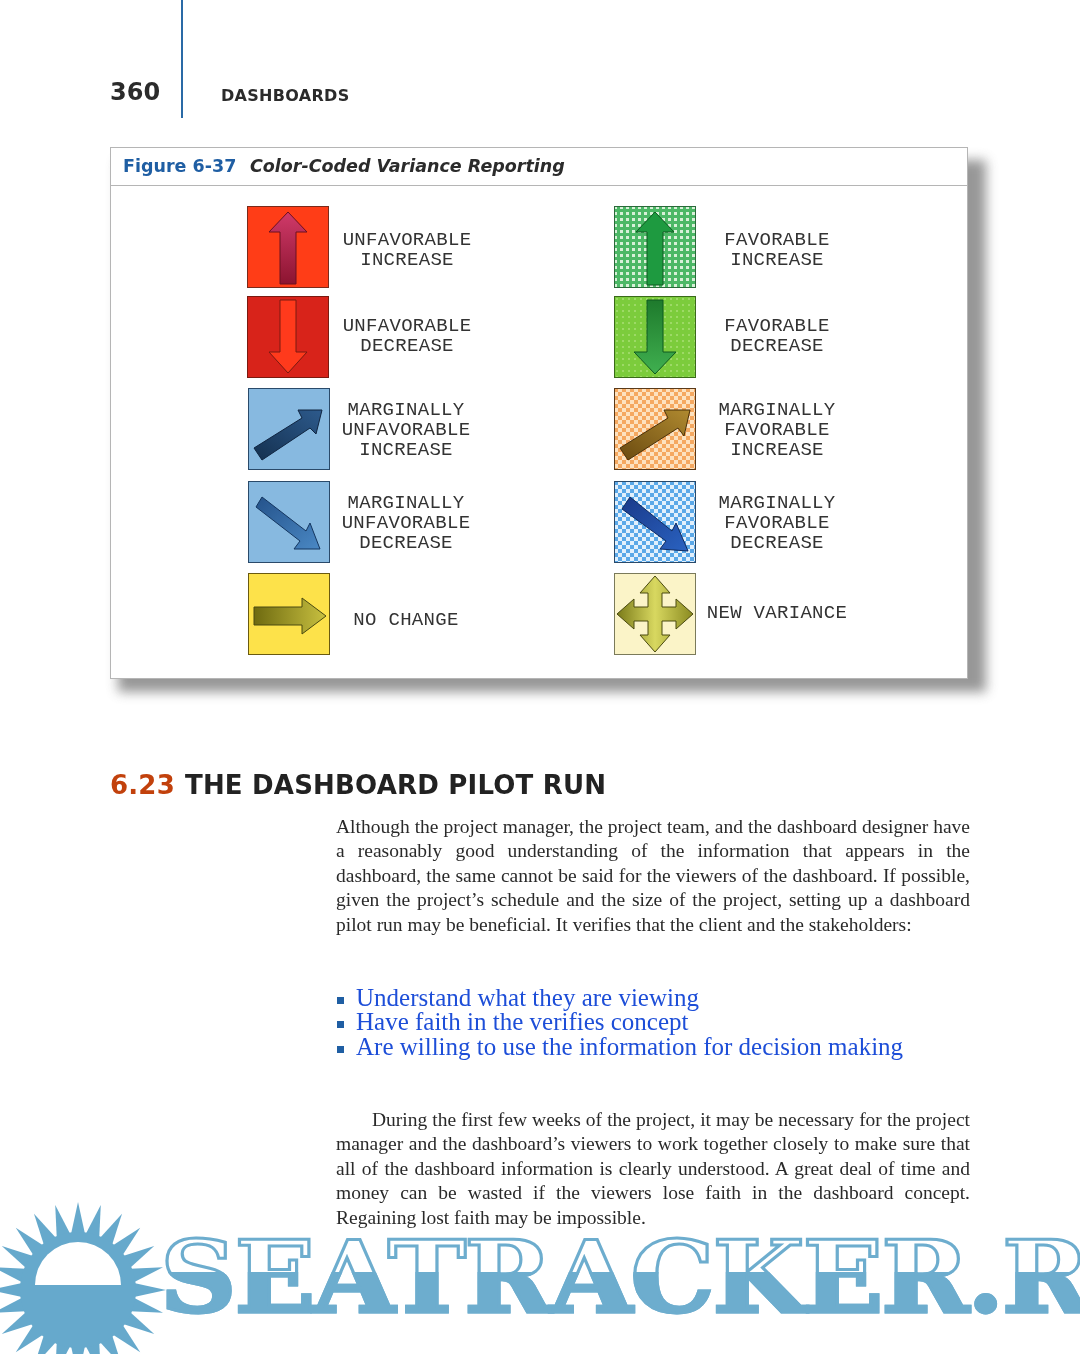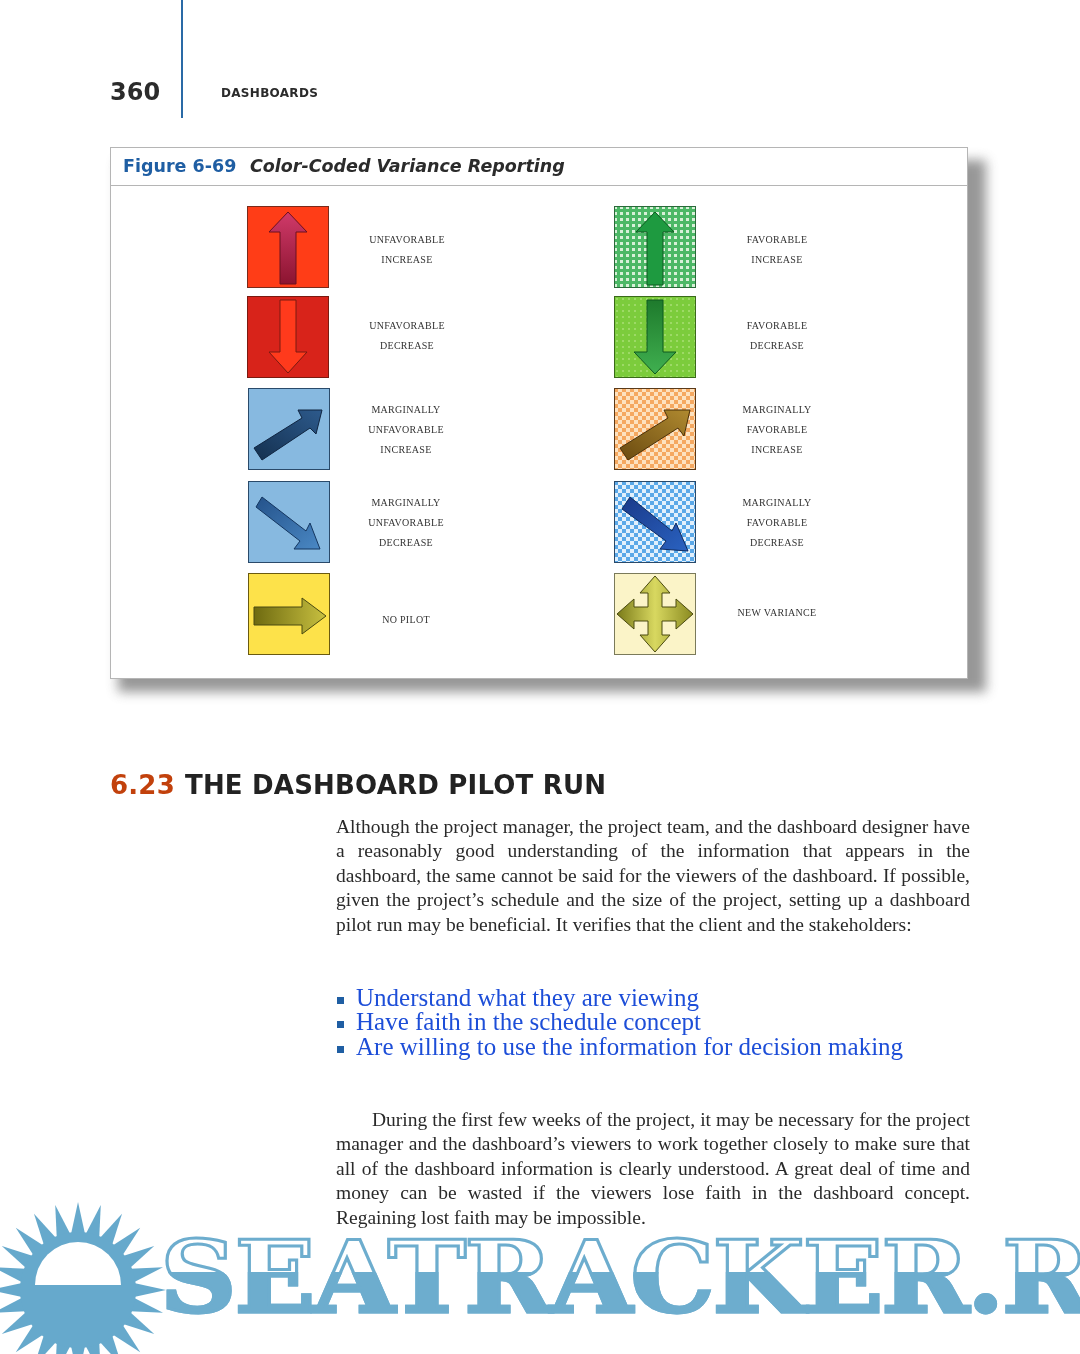--- a/index.html
+++ b/index.html
@@ -1,33 +1,33 @@
 <!DOCTYPE html>
 <html><head>
   <meta charset="utf-8">
   <style>
     html, body { margin: 0; padding: 0; background: #ffffff; }
     body { width: 1080px; height: 1354px; position: relative; overflow: hidden; }
 
     
     .rule-vert { position: absolute; left: 181px; top: 0; width: 2px; height: 118px; background: #2a6aa6; }
     .page-num { position: absolute; left: 110px; top: 78px; font-family: "DejaVu Sans", sans-serif; font-weight: bold; font-size: 24px; color: #2b2b2b; }
-    .running-head { position: absolute; left: 221px; top: 86px; font-family: "DejaVu Sans", sans-serif; font-weight: bold; font-size: 12px; color: #2b2b2b; letter-spacing: 0.3px; }
+    .running-head { position: absolute; left: 221px; top: 86px; font-family: "DejaVu Sans", sans-serif; font-weight: bold; font-size: 16px; color: #2b2b2b; letter-spacing: 0.3px; }
 
     
     .fig-shadow { position: absolute; left: 118px; top: 160px; width: 868px; height: 532px; background: #8c8c8c; filter: blur(6px); opacity: .9; }
     .figure { position: absolute; left: 110px; top: 147px; width: 858px; height: 532px; background: #fff; border: 1.5px solid #b5b5b5; box-sizing: border-box; }
     .fig-title { position: absolute; left: 0; top: 0; width: 100%; height: 38px; border-bottom: 1.5px solid #b5b5b5; box-sizing: border-box; padding-left: 12px; font-family: "DejaVu Sans", sans-serif; font-size: 17.5px; line-height: 36px; color: #2b2b2b; }
     .fig-label { color: #1f5ea3; font-weight: bold; margin-right: 8px; }
     .fig-caption { font-weight: bold; font-weight: 600; font-style: italic; }
 
     .legend-item { position: absolute; }
     .icon { position: absolute; width: 82px; height: 82px; box-sizing: border-box; }
     .icon svg { position: absolute; left: 0; top: 0; width: 82px; height: 82px; }
-    .legend-label { position: absolute; width: 160px; text-align: center; font-family: Liberation Serif, serif; font-size: 10px; line-height: 20px; color: #333; letter-spacing: 0.3px; white-space: pre-line; }
+    .legend-label { position: absolute; width: 160px; text-align: center; font-family: Liberation Mono, monospace; font-size: 19px; line-height: 20px; color: #333; letter-spacing: 0.3px; white-space: pre-line; }
 
     
     .section-head { position: absolute; left: 110px; top: 770px; font-family: "DejaVu Sans", sans-serif; font-weight: bold; font-size: 26px; color: #222; letter-spacing: 0.2px; }
     .section-num { color: #c2410c; margin-right: 10px; }
 
     .body-text { position: absolute; left: 336px; width: 634px; font-family: "Liberation Serif", serif; font-size: 19.5px; line-height: 24.4px; color: #2a2a2a; text-align: justify; }
     .para1 { top: 815px; }
     .para2 { top: 1108px; text-indent: 36px; }
 
     .bullets { position: absolute; left: 336px; top: 986px; margin: 0; padding: 0; list-style: none; font-family: "Liberation Serif", serif; font-size: 25px; line-height: 24.4px; color: #1d4ed8; }
@@ -42,21 +42,21 @@
 </head>
 <body>
 
 <div class="rule-vert"></div>
 <div class="page-num">360</div>
 <div class="running-head">DASHBOARDS</div>
 
 <div class="fig-shadow"></div>
 <div class="figure">
   <div class="fig-title">
-    <span class="fig-label">Figure 6-69</span>
+    <span class="fig-label">Figure 6-37</span>
     <span class="fig-caption">Color-Coded Variance Reporting</span>
   </div>
 
   <div class="legend-item" style="left:136px; top:58px;">
     <div class="icon" style="left:0; top:0;">
       <svg viewBox="0 0 82 82">
         <defs>
             <linearGradient id="g1" x1="0" y1="0" x2="0" y2="1">
               <stop offset="0" stop-color="#d03a6a"></stop>
               <stop offset="1" stop-color="#8c1430"></stop>
@@ -123,21 +123,21 @@
         <defs>
             <linearGradient id="g5" x1="0" y1="0" x2="1" y2="0">
               <stop offset="0" stop-color="#6e6a10"></stop>
               <stop offset="1" stop-color="#c8c040"></stop>
             </linearGradient>
           </defs>
         <rect x="0.5" y="0.5" width="81" height="81" fill="#fde24a" stroke="#6a5a10"></rect>
         <polygon points="6,34 54,34 54,25 78,43 54,61 54,52 6,52" fill="url(#g5)" stroke="#4a4a10" stroke-width="1"></polygon>
       </svg>
     </div>
-    <div class="legend-label" style="left:78px; top:37px;">NO PILOT</div>
+    <div class="legend-label" style="left:78px; top:37px;">NO CHANGE</div>
   </div>
 
   <div class="legend-item" style="left:503px; top:58px;">
     <div class="icon">
       <svg viewBox="0 0 82 82">
         <defs>
           <pattern id="p6" width="6" height="6" patternUnits="userSpaceOnUse">
               <rect width="6" height="6" fill="#4cb866"></rect>
               <rect x="0" y="0" width="3" height="3" fill="#d8f0d8"></rect>
             </pattern>
@@ -236,21 +236,21 @@
 </div>
 
 <div class="section-head">
   <span class="section-num">6.23</span><span>THE DASHBOARD PILOT RUN</span>
 </div>
 
 <div class="body-text para1">Although the project manager, the project team, and the dashboard designer have a reasonably good understanding of the information that appears in the dashboard, the same cannot be said for the viewers of the dashboard. If possible, given the project’s schedule and the size of the project, setting up a dashboard pilot run may be beneficial. It verifies that the client and the stakeholders:</div>
 
 <ul class="bullets">
   <li><span class="bullet-mark"></span><span>Understand what they are viewing</span></li>
-  <li><span class="bullet-mark"></span><span>Have faith in the schedule concept</span></li>
+  <li><span class="bullet-mark"></span><span>Have faith in the verifies concept</span></li>
   <li><span class="bullet-mark"></span><span>Are willing to use the information for decision making</span></li>
 </ul>
 
 <div class="body-text para2">During the first few weeks of the project, it may be necessary for the project manager and the dashboard’s viewers to work together closely to make sure that all of the dashboard information is clearly understood. A great deal of time and money can be wasted if the viewers lose faith in the dashboard concept. Regaining lost faith may be impossible.</div>
 
 <svg class="watermark" viewBox="0 0 1080 159">
   <g transform="translate(78,95)">
     <g fill="#66a9cc">
       <polygon points="0,-88 7,-56 -7,-56" transform="rotate(0)"></polygon>
       <polygon points="0,-88 7,-56 -7,-56" transform="rotate(15)"></polygon>

